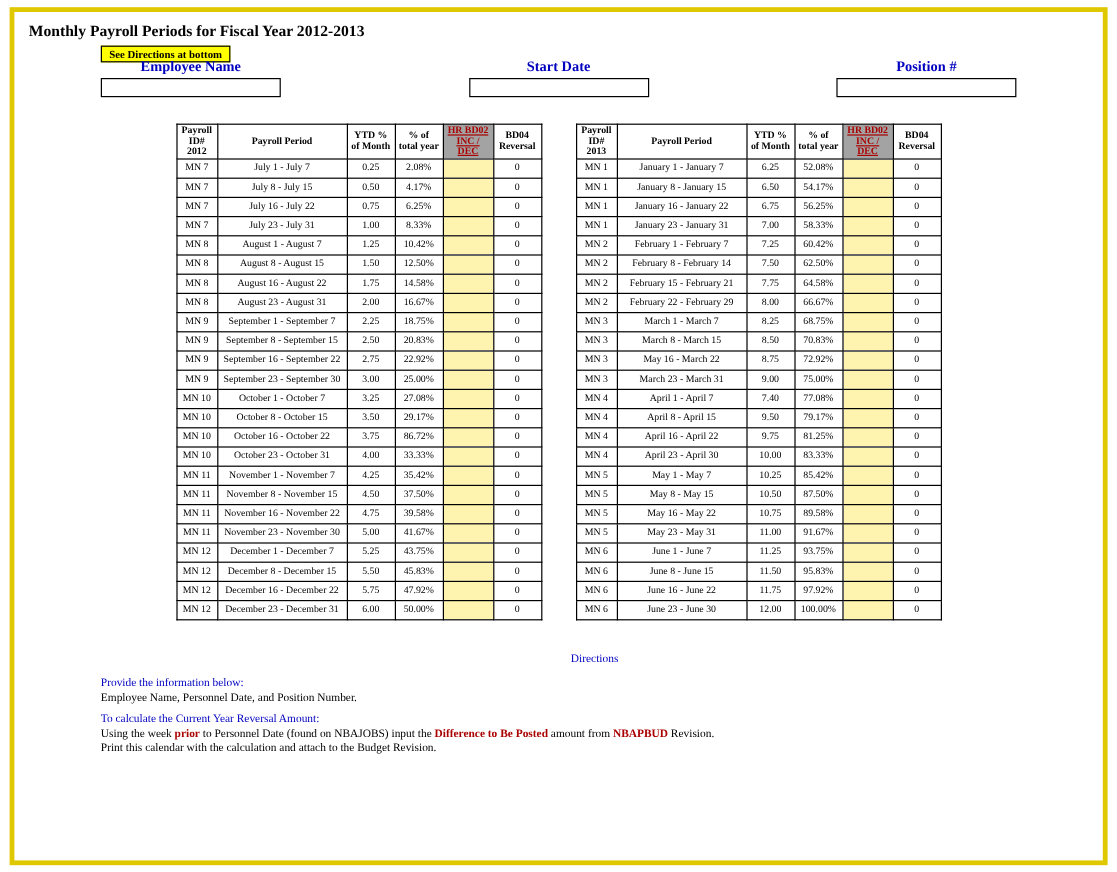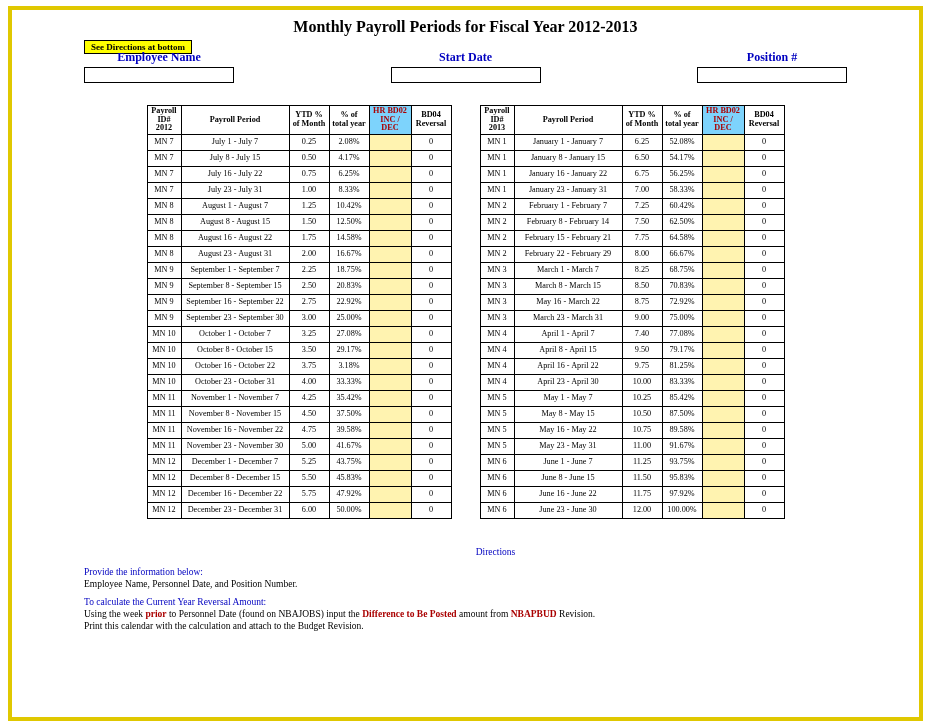--- a/index.html
+++ b/index.html
@@ -17,23 +17,22 @@
     top: 6px; left: 8px; right: 8px; bottom: 6px;
     border: 4px solid #e0c800;
   }
   .page {
     position: absolute;
     top: 18px; left: 24px; right: 24px; bottom: 18px;
     font-size: 9.5px;
     color: #000;
   }
   .title {
-    text-align: center;
     font-weight: bold;
-    font-size: 16px;
+    font-size: 13px;
     margin-bottom: 4px;
   }
   .header-row { display: flex; align-items: flex-start; text-align: right; }
   .directions-box {
     background: #ffff00;
     border: 1px solid #000;
     padding: 1px 6px;
     font-weight: bold;
     font-size: 9px;
     margin-left: 60px;
@@ -80,21 +79,21 @@
     line-height: 1.05;
     overflow: hidden;
   }
   th { font-weight: bold; }
   .col-id    { width: 34px; }
   .col-per   { width: 108px; }
   .col-ytd   { width: 40px; text-align: center; }
   .col-tot   { width: 40px; }
   .col-hr    { width: 42px; background: #fff3b0; }
   .col-rev   { width: 40px; }
-  th.col-hr { color: #aa0000; background: #7dd3fc; }
+  th.col-hr { color: #aa0000; background: #a3a3a3; text-decoration: underline; }
   td.hl { background: #fff3b0; }
   .directions-block {
     margin-top: 28px;
     padding-left: 60px;
     font-size: 9.5px;
   }
   .dir-title { color: #0000c0; font-weight: normal; text-align: center; margin-bottom: 10px; }
   .dir-heading { color: #0000c0; font-weight: normal; margin-top: 8px; }
   .dir-line { margin-top: 2px; }
   .red-bold { color: #aa0000; font-weight: bold; }
@@ -247,21 +246,21 @@
             <td class="col-per">October 8 - October 15</td>
             <td class="col-ytd">3.50</td>
             <td class="col-tot">29.17%</td>
             <td class="col-hr hl"></td>
             <td class="col-rev">0</td>
           </tr>
           <tr>
             <td class="col-id">MN 10</td>
             <td class="col-per">October 16 - October 22</td>
             <td class="col-ytd">3.75</td>
-            <td class="col-tot">3.18%</td>
+            <td class="col-tot">86.72%</td>
             <td class="col-hr hl"></td>
             <td class="col-rev">0</td>
           </tr>
           <tr>
             <td class="col-id">MN 10</td>
             <td class="col-per">October 23 - October 31</td>
             <td class="col-ytd">4.00</td>
             <td class="col-tot">33.33%</td>
             <td class="col-hr hl"></td>
             <td class="col-rev">0</td>

